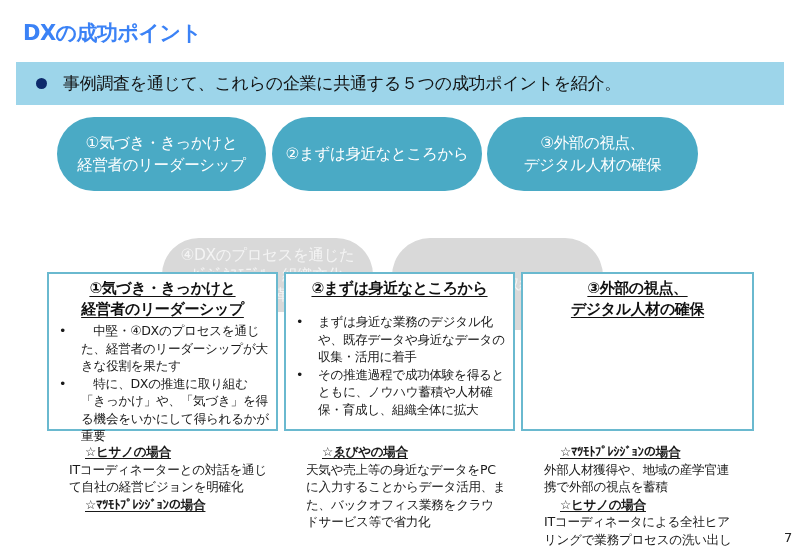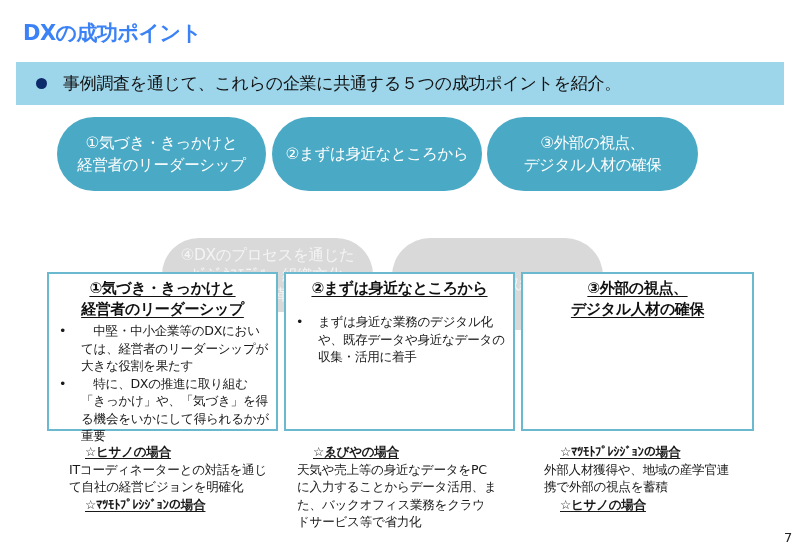--- a/index.html
+++ b/index.html
@@ -80,47 +80,49 @@
 デジタル人材の確保</div>
 <div class="pill inactive" style="left:162px; top:194px; width:211px; height:74px; line-height:20px;">④DXのプロセスを通じた
 ﾋﾞｼﾞﾈｽﾓﾃﾞﾙ・組織文化
 の変革</div>
 <div class="pill inactive" style="left:392px; top:194px; width:211px; height:92px;">⑤中長期的な取組の推進</div>
 
 <div class="box" style="left:47px; width:231px;">
   <div class="head">①気づき・きっかけと
 経営者のリーダーシップ</div>
   <ul>
-    <li>　中堅・中小企業等のDXにおいては、経営者のリーダーシップが大きな役割を果たす</li>
+    <li>　中堅・④DXのプロセスを通じた、経営者のリーダーシップが大きな役割を果たす</li>
     <li>　特に、DXの推進に取り組む「きっかけ」や、「気づき」を得る機会をいかにして得られるかが重要</li>
   </ul>
 </div>
 
 <div class="box" style="left:284px; width:231px;">
   <div class="head single">②まずは身近なところから</div>
   <ul>
     <li>まずは身近な業務のデジタル化や、既存データや身近なデータの収集・活用に着手</li>
+    <li>その推進過程で成功体験を得るとともに、ノウハウ蓄積や人材確保・育成し、組織全体に拡大</li>
   </ul>
 </div>
 
 <div class="box" style="left:521px; width:233px;">
   <div class="head">③外部の視点、
 デジタル人材の確保</div>
 </div>
 
 <div class="case" style="left:69px; width:200px;">
   <div class="chead">☆ヒサノの場合</div>
   <div>ITコーディネーターとの対話を通じて自社の経営ビジョンを明確化</div>
   <div class="chead">☆ﾏﾂﾓﾄﾌﾟﾚｼｼﾞｮﾝの場合</div>
 </div>
 
-<div class="case" style="left:297px; width:200px;">
+<div class="case" style="left:306px; width:200px;">
   <div class="chead">☆ゑびやの場合</div>
   <div>天気や売上等の身近なデータをPCに入力することからデータ活用、また、バックオフィス業務をクラウドサービス等で省力化</div>
 </div>
 
 <div class="case" style="left:544px; width:190px;">
   <div class="chead">☆ﾏﾂﾓﾄﾌﾟﾚｼｼﾞｮﾝの場合</div>
   <div>外部人材獲得や、地域の産学官連携で外部の視点を蓄積</div>
   <div class="chead">☆ヒサノの場合</div>
+  <div>ITコーディネータによる全社ヒアリングで業務プロセスの洗い出し</div>
 </div>
 
 <div class="pagenum">7</div>
 
 </body></html>

